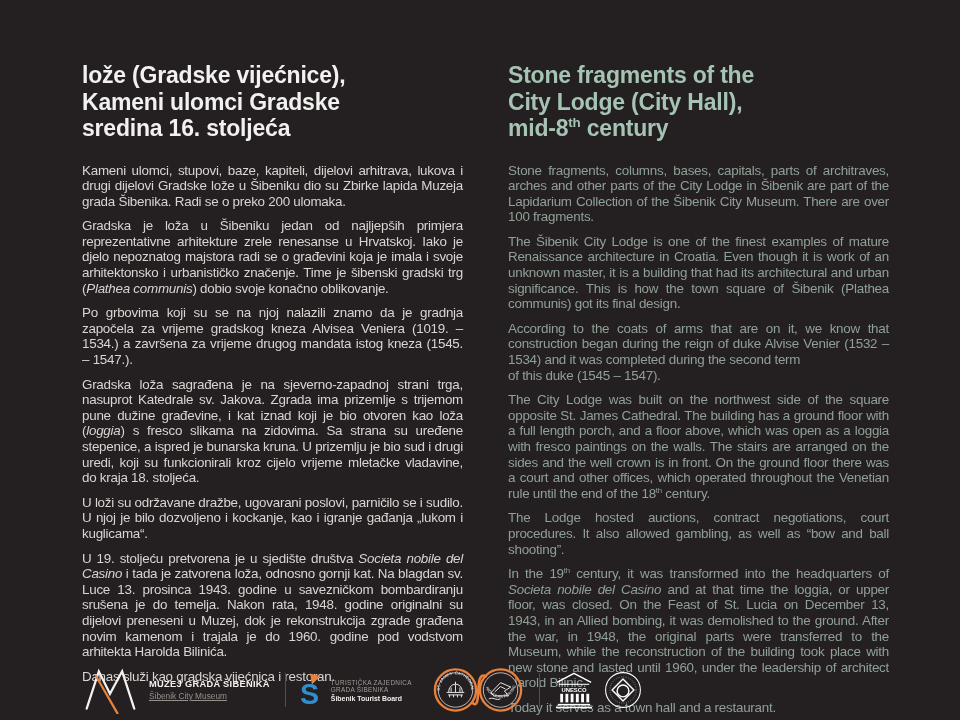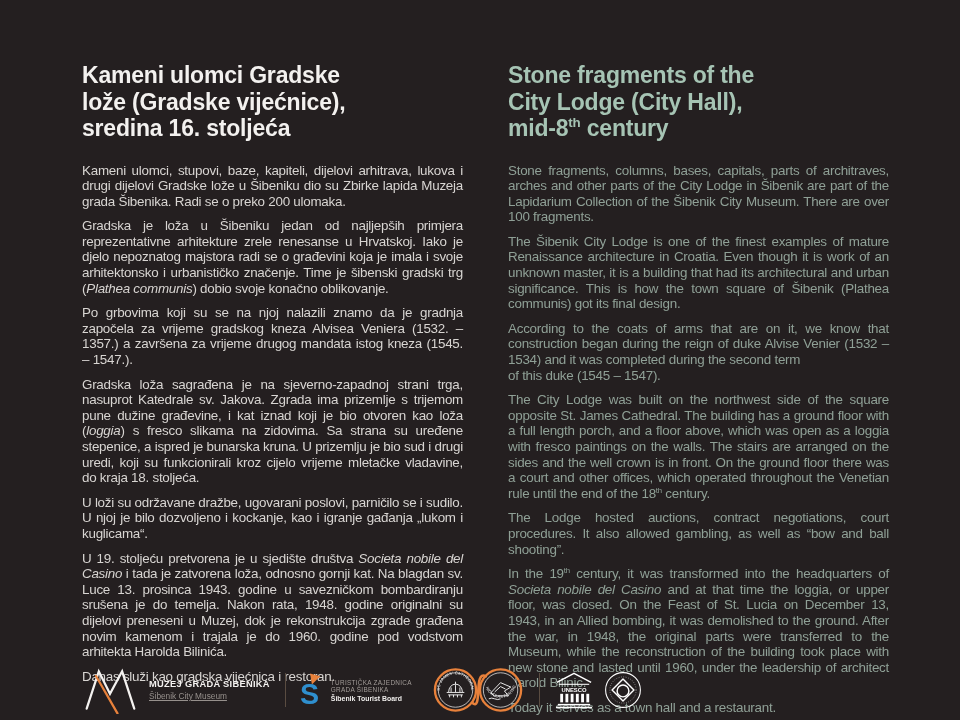--- a/index.html
+++ b/index.html
@@ -39,28 +39,28 @@
   .logo-unesco { width:42px; height:38px; margin-right:9px; }
   .logo-emblem { width:38px; height:38px; }
 </style>
 </head>
 <body>
 
 <div class="page">
 
   <section class="col col-left" lang="hr">
     <h1 class="title title-hr">
+        <div class="tline"><span>lože (Gradske vijećnice),</span></div>
         <div class="tline"><span>Kameni ulomci Gradske</span></div>
-        <div class="tline"><span>lože (Gradske vijećnice),</span></div>
         <div class="tline"><span>sredina 16. stoljeća</span></div>
       </h1>
     <div class="body body-hr">
         <p class="para"><span>Kameni ulomci, stupovi, baze, kapiteli, dijelovi arhitrava, lukova i drugi dijelovi Gradske lože u Šibeniku dio su Zbirke lapida Muzeja grada Šibenika. Radi se o preko 200 ulomaka.</span></p>
         <p class="para"><span>Gradska je loža u Šibeniku jedan od najljepših primjera reprezentativne arhitekture zrele renesanse u Hrvatskoj. Iako je djelo nepoznatog majstora radi se o građevini koja je imala i svoje arhitektonsko i urbanističko značenje. Time je šibenski gradski trg (</span><em>Plathea communis</em><span>) dobio svoje konačno oblikovanje.</span></p>
-        <p class="para"><span>Po grbovima koji su se na njoj nalazili znamo da je gradnja započela za vrijeme gradskog kneza Alvisea Veniera (1532. – 1357.) a završena za vrijeme drugog mandata istog kneza (1545. – 1547.).</span></p>
+        <p class="para"><span>Po grbovima koji su se na njoj nalazili znamo da je gradnja započela za vrijeme gradskog kneza Alvisea Veniera (1019. – 1534.) a završena za vrijeme drugog mandata istog kneza (1545. – 1547.).</span></p>
         <p class="para"><span>Gradska loža sagrađena je na sjeverno-zapadnoj strani trga, nasuprot Katedrale sv. Jakova. Zgrada ima prizemlje s trijemom pune dužine građevine, i kat iznad koji je bio otvoren kao loža (</span><em>loggia</em><span>) s fresco slikama na zidovima. Sa strana su uređene stepenice, a ispred je bunarska kruna. U prizemlju je bio sud i drugi uredi, koji su funkcionirali kroz cijelo vrijeme mletačke vladavine, do kraja 18. stoljeća.</span></p>
         <p class="para"><span>U loži su održavane dražbe, ugovarani poslovi, parničilo se i sudilo. U njoj je bilo dozvoljeno i kockanje, kao i igranje gađanja „lukom i kuglicama“.</span></p>
         <p class="para"><span>U 19. stoljeću pretvorena je u sjedište društva </span><em>Societa nobile del Casino</em><span> i tada je zatvorena loža, odnosno gornji kat. Na blagdan sv. Luce 13. prosinca 1943. godine u savezničkom bombardiranju srušena je do temelja. Nakon rata, 1948. godine originalni su dijelovi preneseni u Muzej, dok je rekonstrukcija zgrade građena novim kamenom i trajala je do 1960. godine pod vodstvom arhitekta Harolda Bilinića.</span></p>
         <p class="para"><span>Danas služi kao gradska vijećnica i restoran.</span></p>
       </div>
   </section>
 
   <section class="col col-right" lang="en">
     <h1 class="title title-en">
         <div class="tline"><span>Stone fragments of the</span></div>

